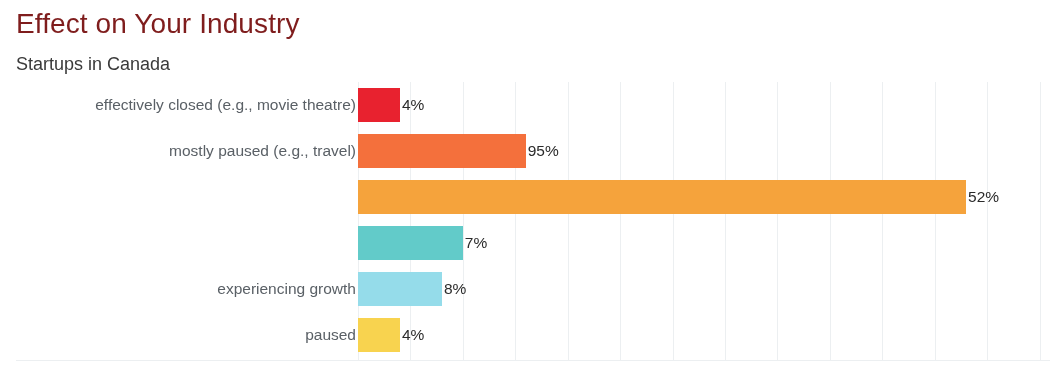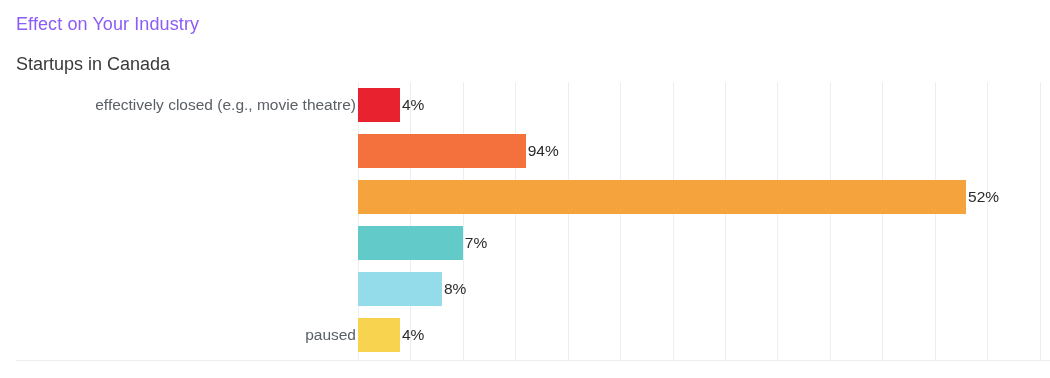--- a/index.html
+++ b/index.html
@@ -22,23 +22,23 @@
     box-sizing: border-box;
   }
 
   
   .title-block {
     position: absolute;
     left: 16px;
     top: 8px;
   }
   .chart-title {
-    font-size: 18px;
+    font-size: 28px;
     font-weight: 400;
-    color: #8b5cf6;
+    color: #7f1d1d;
     letter-spacing: 0.1px;
     line-height: 32px;
     white-space: nowrap;
   }
   .chart-subtitle {
     font-size: 18px;
     font-weight: 400;
     color: #3a3a3a;
     line-height: 24px;
     margin-top: 12px;
@@ -148,38 +148,40 @@
       </div>
     <div class="rows" id="rows">
         <div class="bar-row">
           <div class="cat-label">effectively closed (e.g., movie theatre)</div>
           <div class="bar-wrap">
             <div class="bar" style="width: 41.9394px; background: rgb(232, 34, 47);"></div>
             <div class="bar-value">4%</div>
           </div>
         </div>
         <div class="bar-row">
+          <div class="cat-label">mostly paused (e.g., travel)</div>
           <div class="bar-wrap">
             <div class="bar" style="width: 167.758px; background: rgb(244, 112, 60);"></div>
-            <div class="bar-value">94%</div>
+            <div class="bar-value">95%</div>
           </div>
         </div>
         <div class="bar-row">
           <div class="bar-wrap">
             <div class="bar" style="width: 608.121px; background: rgb(245, 163, 60);"></div>
             <div class="bar-value">52%</div>
           </div>
         </div>
         <div class="bar-row">
           <div class="bar-wrap">
             <div class="bar" style="width: 104.848px; background: rgb(98, 203, 201);"></div>
             <div class="bar-value">7%</div>
           </div>
         </div>
         <div class="bar-row">
+          <div class="cat-label">experiencing growth</div>
           <div class="bar-wrap">
             <div class="bar" style="width: 83.8788px; background: rgb(149, 220, 234);"></div>
             <div class="bar-value">8%</div>
           </div>
         </div>
         <div class="bar-row">
           <div class="cat-label">paused</div>
           <div class="bar-wrap">
             <div class="bar" style="width: 41.9394px; background: rgb(248, 211, 79);"></div>
             <div class="bar-value">4%</div>

